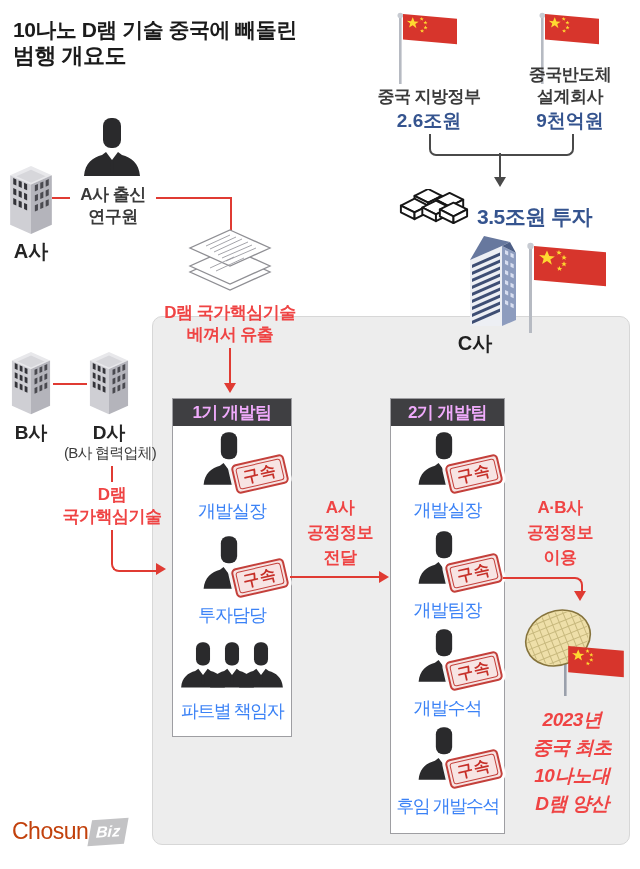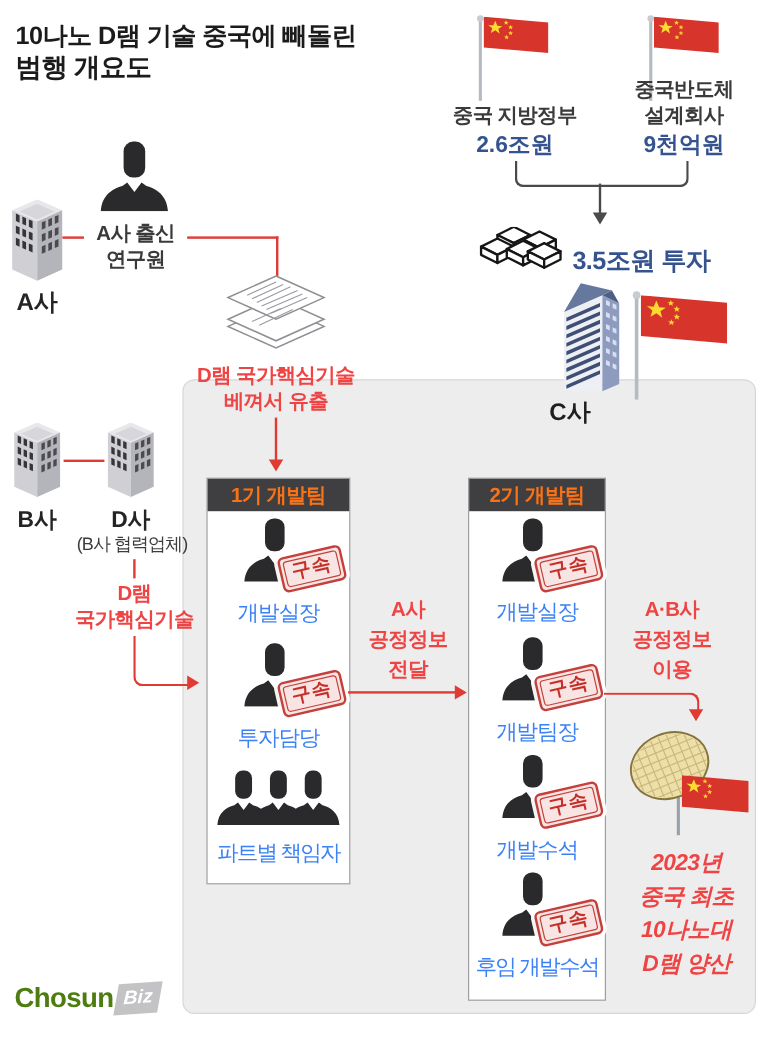--- a/index.html
+++ b/index.html
@@ -17,31 +17,31 @@
   .dark-line{background:#4a4a4a;}
   .arr-down-dark{width:0;height:0;border-left:6px solid transparent;border-right:6px solid transparent;border-top:10px solid #4a4a4a;}
   .arr-down-red{width:0;height:0;border-left:6px solid transparent;border-right:6px solid transparent;border-top:10px solid #e03b33;}
   .arr-right-red{width:0;height:0;border-top:6px solid transparent;border-bottom:6px solid transparent;border-left:10px solid #e03b33;}
   .graybox{background:#ededed;border:1px solid #d7d7d7;border-radius:10px;}
   .cname{font-size:20px;font-weight:800;color:#1f1f1f;}
   .cdesc{font-size:15px;color:#3c3c3c;letter-spacing:-0.5px;}
   .bname{font-size:19px;font-weight:800;color:#242424;}
   .bsub{font-size:15px;color:#3c3c3c;letter-spacing:-0.8px;}
   .col{position:absolute;background:#ffffff;border:1px solid #9e9ea2;}
-  .col-h{height:27px;background:#3f3f42;color:#f97316;font-size:17px;font-weight:700;
+  .col-h{height:27px;background:#3f3f42;color:#f0abfc;font-size:17px;font-weight:700;
          display:flex;align-items:center;justify-content:center;letter-spacing:-0.5px;}
   .mlabel{position:absolute;width:100%;text-align:center;font-size:18px;font-weight:500;color:#3b82f6;letter-spacing:-1px;}
   .stamp{position:absolute;transform:rotate(-13deg);background:#f7e4e3;border:2px solid #c4403b;
          border-radius:5px;padding:2px;box-shadow:0 0 0 3px rgba(255,255,255,0.95);}
   .stamp-in{display:block;border:1.5px solid #c4403b;border-radius:3px;padding:0 5px;
             font-size:16px;font-weight:800;color:#c62f28;line-height:20px;letter-spacing:1px;}
   .flow{font-size:17px;}
   .result{font-size:19px;line-height:28px;}
   .logo{display:flex;align-items:center;}
-  .logo-txt{font-size:23px;font-weight:700;color:#4d7c0f;letter-spacing:-0.5px;}
+  .logo-txt{font-size:23px;font-weight:400;color:#c2410c;letter-spacing:-0.5px;}
   .logo-box{width:36px;height:26px;background:#c3c3c5;margin-left:2px;transform:skewX(-14deg) rotate(-4deg);
             display:flex;align-items:center;justify-content:center;}
   .logo-biz{color:#ffffff;font-style:italic;font-weight:800;font-size:16px;transform:skewX(8deg);}
 </style>
 </head>
 <body>
 
 <div id="canvas">
 
   <svg width="0" height="0" style="position:absolute" aria-hidden="true">

